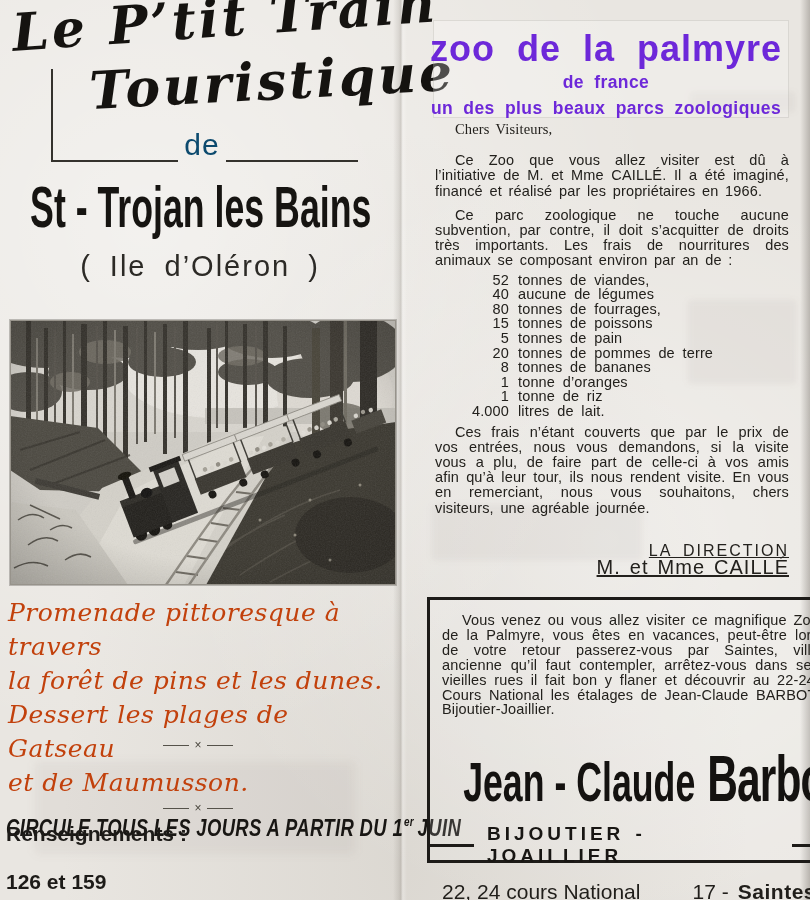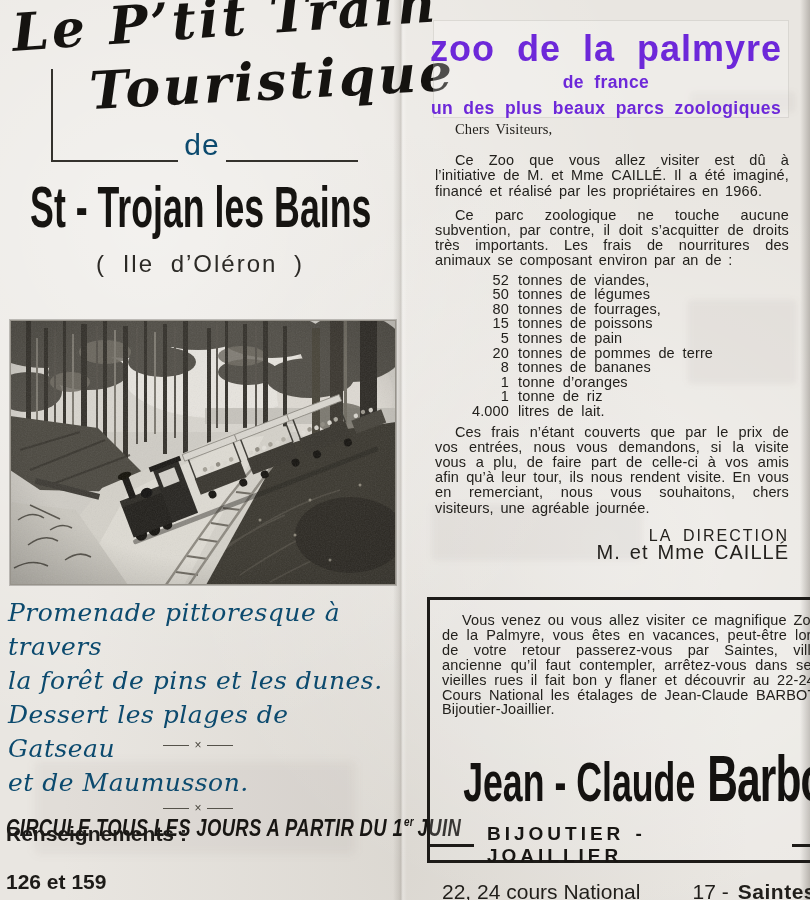--- a/index.html
+++ b/index.html
@@ -24,26 +24,26 @@
   .script1{left:10px;top:2px;font-size:52px;letter-spacing:3px;transform:rotate(-4deg);transform-origin:left top;}
   .script2{left:88px;top:60px;font-size:52px;letter-spacing:3px;transform:rotate(-3deg);transform-origin:left top;}
   .rule-v{position:absolute;left:51px;top:69px;width:2px;height:93px;background:#34322d;}
   .rule-h{position:absolute;top:160px;height:2px;background:#34322d;}
   .rule-h.l{left:51px;width:127px;}
   .rule-h.r{left:226px;width:132px;}
   .de-label{position:absolute;left:178px;top:128px;width:48px;text-align:center;font-size:30px;letter-spacing:1px;color:#0c4a6e;}
   .resort-wrap{position:absolute;left:0;top:176px;width:400px;text-align:center;}
   .resort{display:inline-block;font-size:42px;font-weight:bold;letter-spacing:0px;white-space:nowrap;color:#161411;
     transform:scale(0.85,1.35);transform-origin:center top;}
-  .island{position:absolute;left:0;top:250px;width:400px;text-align:center;font-size:24px;letter-spacing:2px;word-spacing:8px;color:#2c2a26;}
+  .island{position:absolute;left:0;top:250px;width:400px;text-align:center;font-size:29px;letter-spacing:2px;word-spacing:8px;color:#2c2a26;}
 
   .photo-frame{position:absolute;left:10px;top:320px;width:386px;height:265px;box-shadow:0 0 0 1px rgba(90,86,80,.35);}
 
   .caption{position:absolute;left:8px;top:596px;width:382px;font-family:"DejaVu Serif",serif;font-style:italic;
-    font-size:25px;line-height:34px;letter-spacing:.5px;color:#0c4a6e;}
+    font-size:25px;line-height:34px;letter-spacing:.5px;color:#c2410c;}
   .dinkus{position:absolute;left:0;width:396px;display:flex;align-items:center;justify-content:center;gap:5px;color:#4a473f;font-size:12px;}
   .dinkus .dash{width:26px;height:1px;background:#55524a;}
   .dinkus.d1{top:738px;}
   .dinkus.d2{top:801px;}
   .schedule-wrap{position:absolute;left:6px;top:780px;width:392px;margin-top:34px;}
   .schedule{display:inline-block;font-size:20.5px;font-weight:bold;font-style:italic;white-space:nowrap;color:#181613;
     transform:scale(0.9,1.18);transform-origin:left top;letter-spacing:.4px;}
   .schedule sup{font-size:11px;vertical-align:9px;margin:0 4px 0 1px;}
   .contact{position:absolute;left:6px;top:822px;width:392px;display:flex;gap:24px;align-items:baseline;
     font-size:21px;font-weight:bold;color:#1d1b18;white-space:nowrap;flex-direction:column;}
@@ -58,21 +58,21 @@
 
   .body-text{position:absolute;left:435px;top:122px;width:354px;font-size:14.5px;line-height:15.2px;
     text-align:justify;word-spacing:2.5px;letter-spacing:.15px;color:#23211d;}
   .body-text p{margin:0;}
   .salut{margin:0 0 16px 20px !important;font-family:Liberation Serif, serif;}
   .indent{text-indent:20px;}
   .gap-b{margin-bottom:9px !important;}
   .food-list{margin:4px 0 6px 28px;line-height:14.6px;word-spacing:3.5px;}
   .food-row{white-space:nowrap;}
   .food-row .qty{display:inline-block;width:46px;text-align:right;margin-right:9px;}
-  .signature{margin-top:12px;text-align:right;}
+  .signature{margin-top:27px;text-align:right;text-decoration:underline;}
   .signature .sig1{font-size:16px;letter-spacing:2px;word-spacing:5px;}
   .signature .sig2{font-size:20px;letter-spacing:1px;margin-top:2px;}
 
   .ad-box{position:absolute;left:427px;top:597px;width:406px;height:266px;border:3px solid #1d1b18;box-sizing:border-box;background:rgba(255,255,255,.14);}
   .ad-para{margin:13px 11px 0 12px;font-size:14.5px;line-height:14.9px;text-align:justify;text-indent:20px;
     word-spacing:2px;letter-spacing:.15px;color:#23211d;}
   .brand-row{margin-top:24px;text-align:center;white-space:nowrap;}
   .brand-inner{display:inline-block;transform:scale(0.85,1.3);transform-origin:center top;font-weight:bold;color:#141210;}
   .brand-first{font-size:42px;letter-spacing:0px;}
   .brand-last{font-size:50px;letter-spacing:-1px;margin-left:14px;}
@@ -335,21 +335,21 @@
     <div class="zoo-sub s2">de france</div>
     <div class="zoo-sub">un des plus beaux parcs zoologiques</div>
   </div>
 
   <div class="body-text">
     <p class="salut">Chers Visiteurs,</p>
     <p class="indent gap-b">Ce Zoo que vous allez visiter est dû à l’initiative de M. et Mme CAILLÉ. Il a été imaginé, financé et réalisé par les propriétaires en 1966.</p>
     <p class="indent">Ce parc zoologique ne touche aucune subvention, par contre, il doit s’acquitter de droits très importants. Les frais de nourritures des animaux se composant environ par an de :</p>
     <div class="food-list">
       <div class="food-row"><span class="qty">52</span><span>tonnes de viandes,</span></div>
-      <div class="food-row"><span class="qty">50</span><span>tonnes de légumes</span></div>
+      <div class="food-row"><span class="qty">40</span><span>aucune de légumes</span></div>
       <div class="food-row"><span class="qty">80</span><span>tonnes de fourrages,</span></div>
       <div class="food-row"><span class="qty">15</span><span>tonnes de poissons</span></div>
       <div class="food-row"><span class="qty">5</span><span>tonnes de pain</span></div>
       <div class="food-row"><span class="qty">20</span><span>tonnes de pommes de terre</span></div>
       <div class="food-row"><span class="qty">8</span><span>tonnes de bananes</span></div>
       <div class="food-row"><span class="qty">1</span><span>tonne d’oranges</span></div>
       <div class="food-row"><span class="qty">1</span><span>tonne de riz</span></div>
       <div class="food-row"><span class="qty">4.000</span><span>litres de lait.</span></div>
     </div>
     <p class="indent">Ces frais n’étant couverts que par le prix de vos entrées, nous vous demandons, si la visite vous a plu, de faire part de celle-ci à vos amis afin qu’à leur tour, ils nous rendent visite. En vous en remerciant, nous vous souhaitons, chers visiteurs, une agréable journée.</p>

